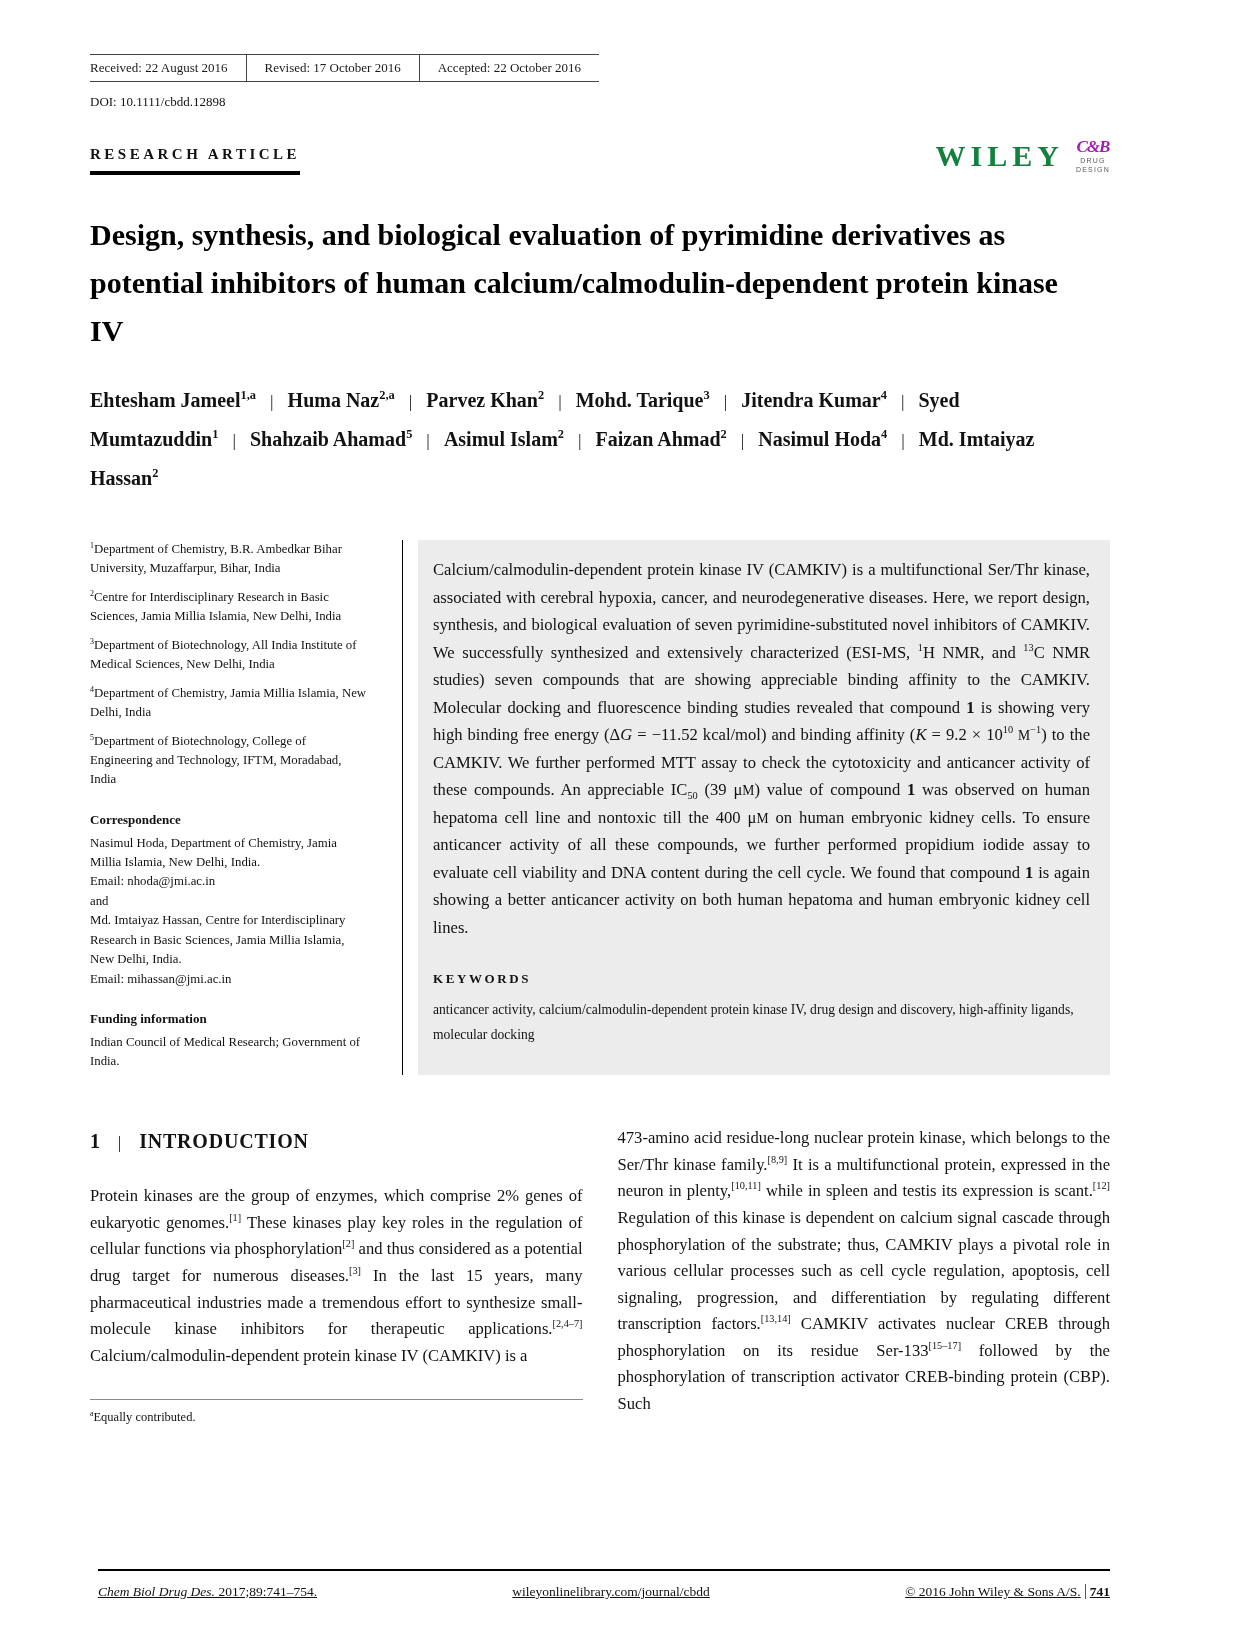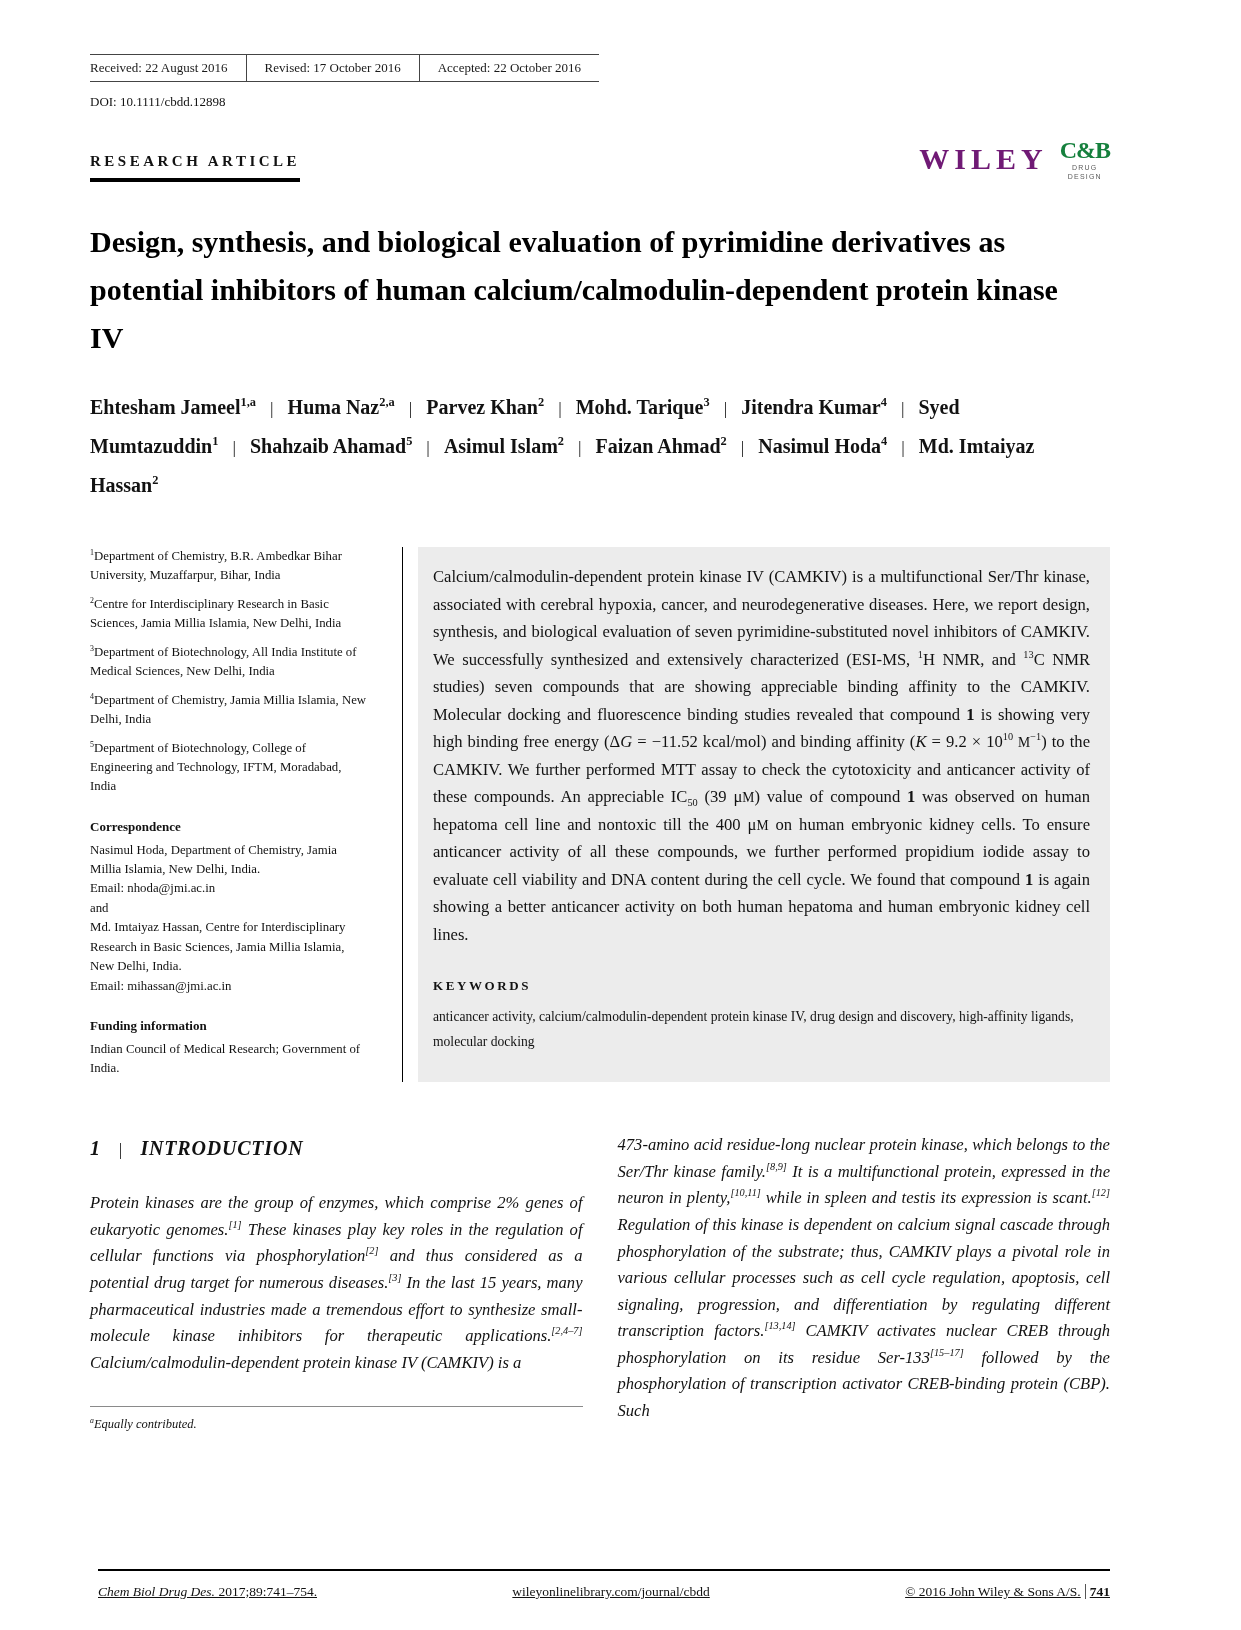--- a/index.html
+++ b/index.html
@@ -19,23 +19,23 @@
   .meta-bar .meta-item + .meta-item { border-left:1px solid #444; padding-left:18px; }
   .doi-line { font-size:13px; margin-top:12px; }
 
   
   .header-row { display:flex; justify-content:space-between; align-items:flex-end; margin-top:28px; }
   .article-type {
     font-weight:bold; font-size:15px; letter-spacing:3.5px;
     padding-bottom:8px; border-bottom:4px solid #000;
   }
   .brand { display:flex; align-items:center; gap:12px; padding-bottom:2px; }
-  .wiley { font-size:30px; letter-spacing:5px; font-weight:bold; color:#701a75; }
+  .wiley { font-size:30px; letter-spacing:5px; font-weight:bold; color:#15803d; }
   .jlogo { text-align:center; line-height:1; }
-  .jlogo-main { font-weight:bold; font-size:24px; color:#15803d; letter-spacing:-1px; }
+  .jlogo-main { font-style:italic; font-weight:bold; font-size:17px; color:#a21caf; letter-spacing:-1px; }
   .jlogo-sub { font-size:7px; letter-spacing:1.2px; color:#5a5a5a; margin-top:2px; font-family:"Liberation Sans", sans-serif; }
 
   
   .paper-title {
     margin-top:36px; font-size:30px; font-weight:bold; line-height:1.6;
     max-width:985px; color:#000000;
   }
   .author-list { margin-top:26px; font-size:20px; font-weight:bold; line-height:1.95; max-width:1000px; }
 
   
@@ -55,21 +55,21 @@
   .abstract-text { font-size:16.6px; line-height:1.66; text-align:justify; }
   .kw-block { margin-top:30px; }
   .kw-head { font-weight:bold; font-size:13px; letter-spacing:2.6px; }
   .kw-text { margin-top:11px; font-size:13.6px; line-height:1.8; }
 
   .affil { margin-bottom:9px; }
   .side-head { font-weight:bold; font-size:13px; margin-top:20px; margin-bottom:4px; }
   .corr-line { }
 
   
-  .body-row { display:flex; gap:35px; margin-top:50px;font-style:italic; }
+  .body-row { display:flex; gap:35px; margin-top:50px; }
   .col { flex:1; font-size:16.6px; line-height:1.6; text-align:justify; }
   .sec-head { font-size:20px; font-weight:bold; letter-spacing:0.8px; margin-bottom:26px; text-align:left; }
 
   .footnote { margin-top:30px; }
   .footnote-rule { border-top:1px solid #8a8a8a; margin-bottom:7px; }
   .footnote-text { font-size:12.5px; text-align:left; }
 
   
   .footer-wrap { position:absolute; left:98px; right:131px; bottom:30px;text-decoration:underline; }
   .footer-rule { border-top:2px solid #000; margin-bottom:13px; }

